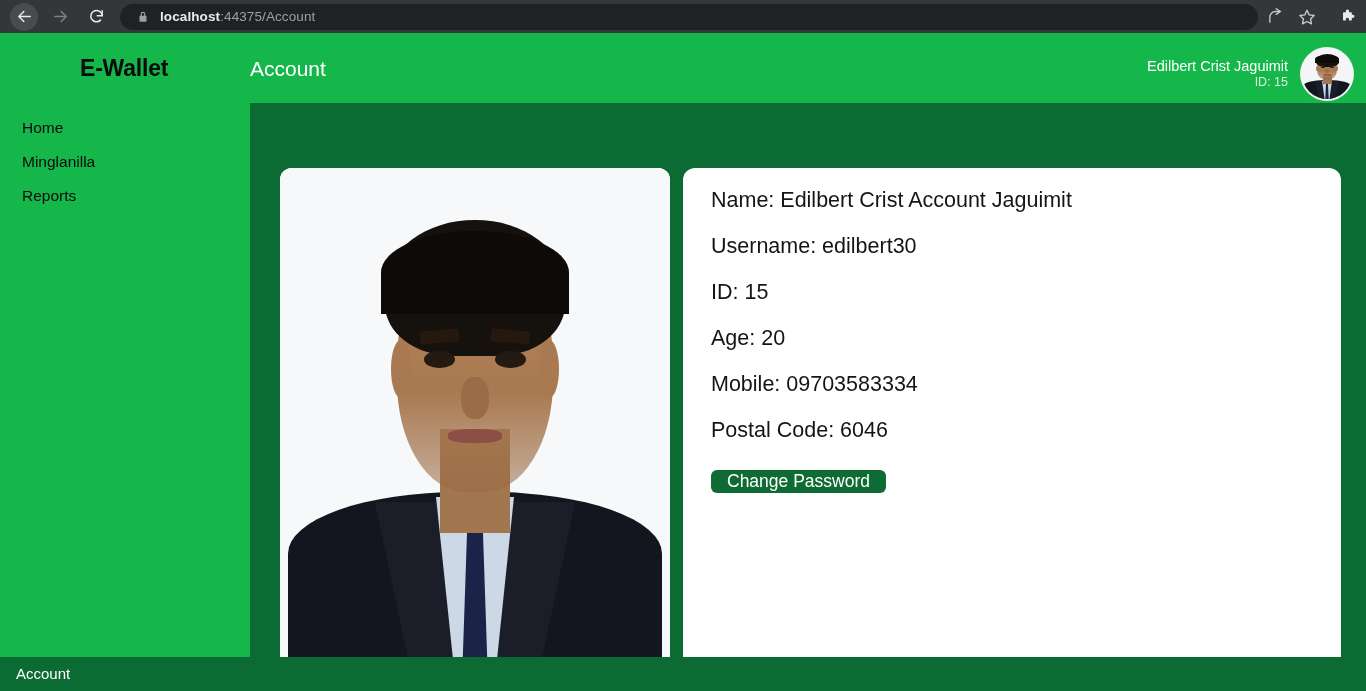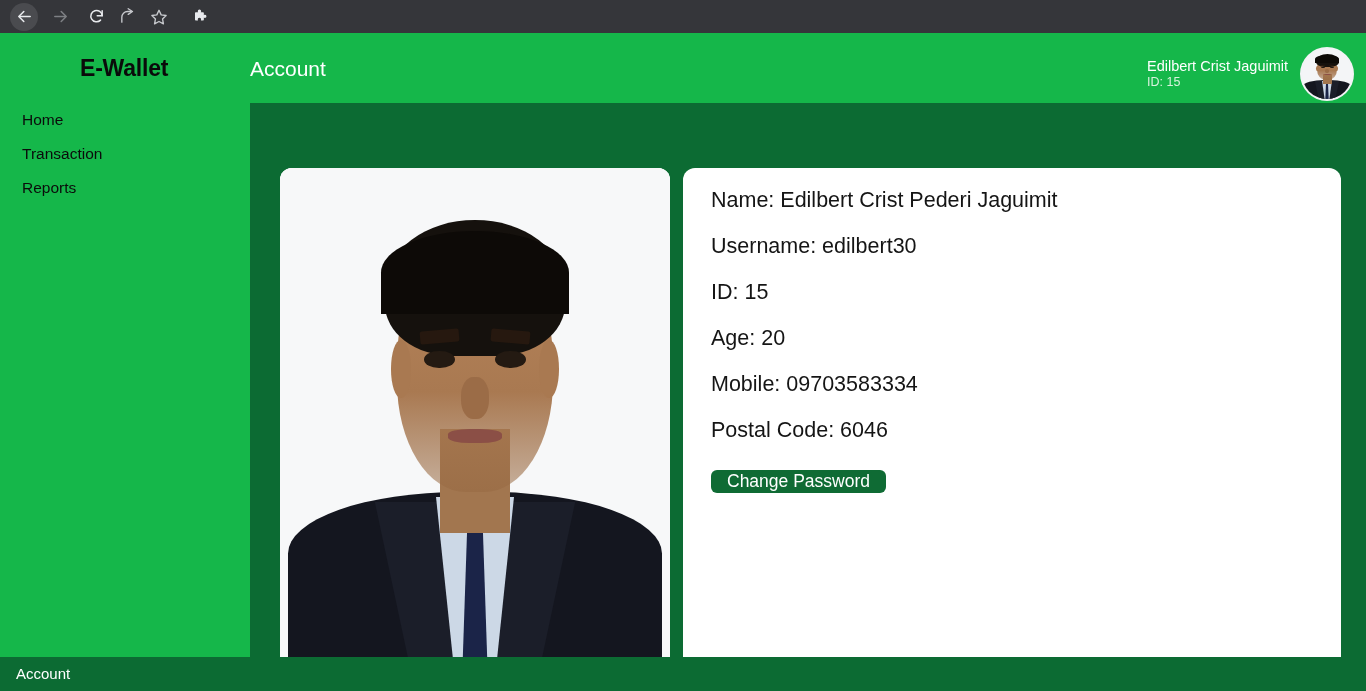--- a/index.html
+++ b/index.html
@@ -74,21 +74,21 @@
     text-align: right;
   }
   #page-title {
     position: absolute; left: 250px; top: 24px;
     font-size: 21px; color: #ffffff;
   }
   #user-box {
     position: absolute; right: 12px; top: 14px;
     display: flex; align-items: center; gap: 12px;
   }
-  #user-text { text-align: left; line-height: 1.2; }
+  #user-text { text-align: right; line-height: 1.2; }
   #user-name { font-size: 14.5px; color: #ffffff; }
   #user-id { font-size: 12.5px; color: #d8f2dd; }
   #user-avatar {
     width: 54px; height: 54px; border-radius: 50%;
     background: #f3f4f6; overflow: hidden; position: relative;
     border: 2px solid rgba(255,255,255,0.0);
   }
 
   
   .portrait { position: absolute; inset: 0; background: #f2f3f5; overflow: hidden; }
@@ -143,21 +143,21 @@
     width: 250px; height: 554px;
     background: #15b74a;
   }
   .side-link {
     display: block;
     font-size: 15.5px; color: #0b0b0b;
     padding: 0 0 0 22px;
     line-height: 34px;
     text-decoration: none;
   }
-  #side-home { margin-top: 0px; }
+  #side-home { margin-top: 8px; }
 
   
   #content {
     position: absolute; left: 250px; top: 70px;
     width: 1116px; height: 554px;
     background: #0c6b33;
   }
 
   
   .card {
@@ -224,20 +224,26 @@
     </svg>
   </div>
 
   <div class="nav-btn">
     <svg width="17" height="17" viewBox="0 0 24 24" fill="none" stroke="#e8eaed" stroke-width="2.1" stroke-linecap="round" stroke-linejoin="round">
       <path d="M20 11a8 8 0 1 0-2.3 6.1"></path>
         <polyline points="20 4 20 11 13 11"></polyline>
     </svg>
   </div>
 
+  <div id="omnibox">
+    <svg id="lock-icon" viewBox="0 0 24 24" fill="#9aa0a6">
+      <path d="M17 10h-1V7a4 4 0 0 0-8 0v3H7a1 1 0 0 0-1 1v8a1 1 0 0 0 1 1h10a1 1 0 0 0 1-1v-8a1 1 0 0 0-1-1zm-7-3a2 2 0 0 1 4 0v3h-4V7z"></path>
+    </svg>
+    <span id="url-text"><b>localhost</b>:44375/Account</span>
+  </div>
 
   <div class="tb-icon" id="share-icon">
     <svg width="17" height="17" viewBox="0 0 24 24" fill="none" stroke="#c8cace" stroke-width="1.9" stroke-linecap="round" stroke-linejoin="round">
       <path d="M4 20v-7a8 8 0 0 1 8-8h5"></path>
         <polyline points="13 1 19 5 13 9"></polyline>
     </svg>
   </div>
 
   <div class="tb-icon">
     <svg width="18" height="18" viewBox="0 0 24 24" fill="none" stroke="#c8cace" stroke-width="1.8" stroke-linejoin="round">
@@ -284,21 +290,21 @@
             <div class="eye-r"></div>
           <div class="nose"></div>
             <div class="mouth"></div>
         </div>
       </div>
     </div>
   </div>
 
   <div id="sidebar">
     <a class="side-link" id="side-home" href="#">Home</a>
-    <a class="side-link" href="#">Transaction</a>
+    <a class="side-link" href="#">Minglanilla</a>
     <a class="side-link" href="#">Reports</a>
   </div>
 
   <div id="content">
 
     <div class="card" id="photo-card">
       <div class="portrait">
         <div class="bg"></div>
         <div class="suit"></div>
           <div class="lapel-l"></div>
@@ -314,21 +320,21 @@
         <div class="brow-l"></div>
           <div class="brow-r"></div>
         <div class="eye-l"></div>
           <div class="eye-r"></div>
         <div class="nose"></div>
           <div class="mouth"></div>
       </div>
     </div>
 
     <div class="card" id="info-card">
-      <div class="info-line">Name: Edilbert Crist Pederi Jaguimit</div>
+      <div class="info-line">Name: Edilbert Crist Account Jaguimit</div>
       <div class="info-line">Username: edilbert30</div>
       <div class="info-line">ID: 15</div>
       <div class="info-line">Age: 20</div>
       <div class="info-line">Mobile: 09703583334</div>
       <div class="info-line">Postal Code: 6046</div>
       <button id="change-password-button">Change Password</button>
     </div>
 
   </div>
 

